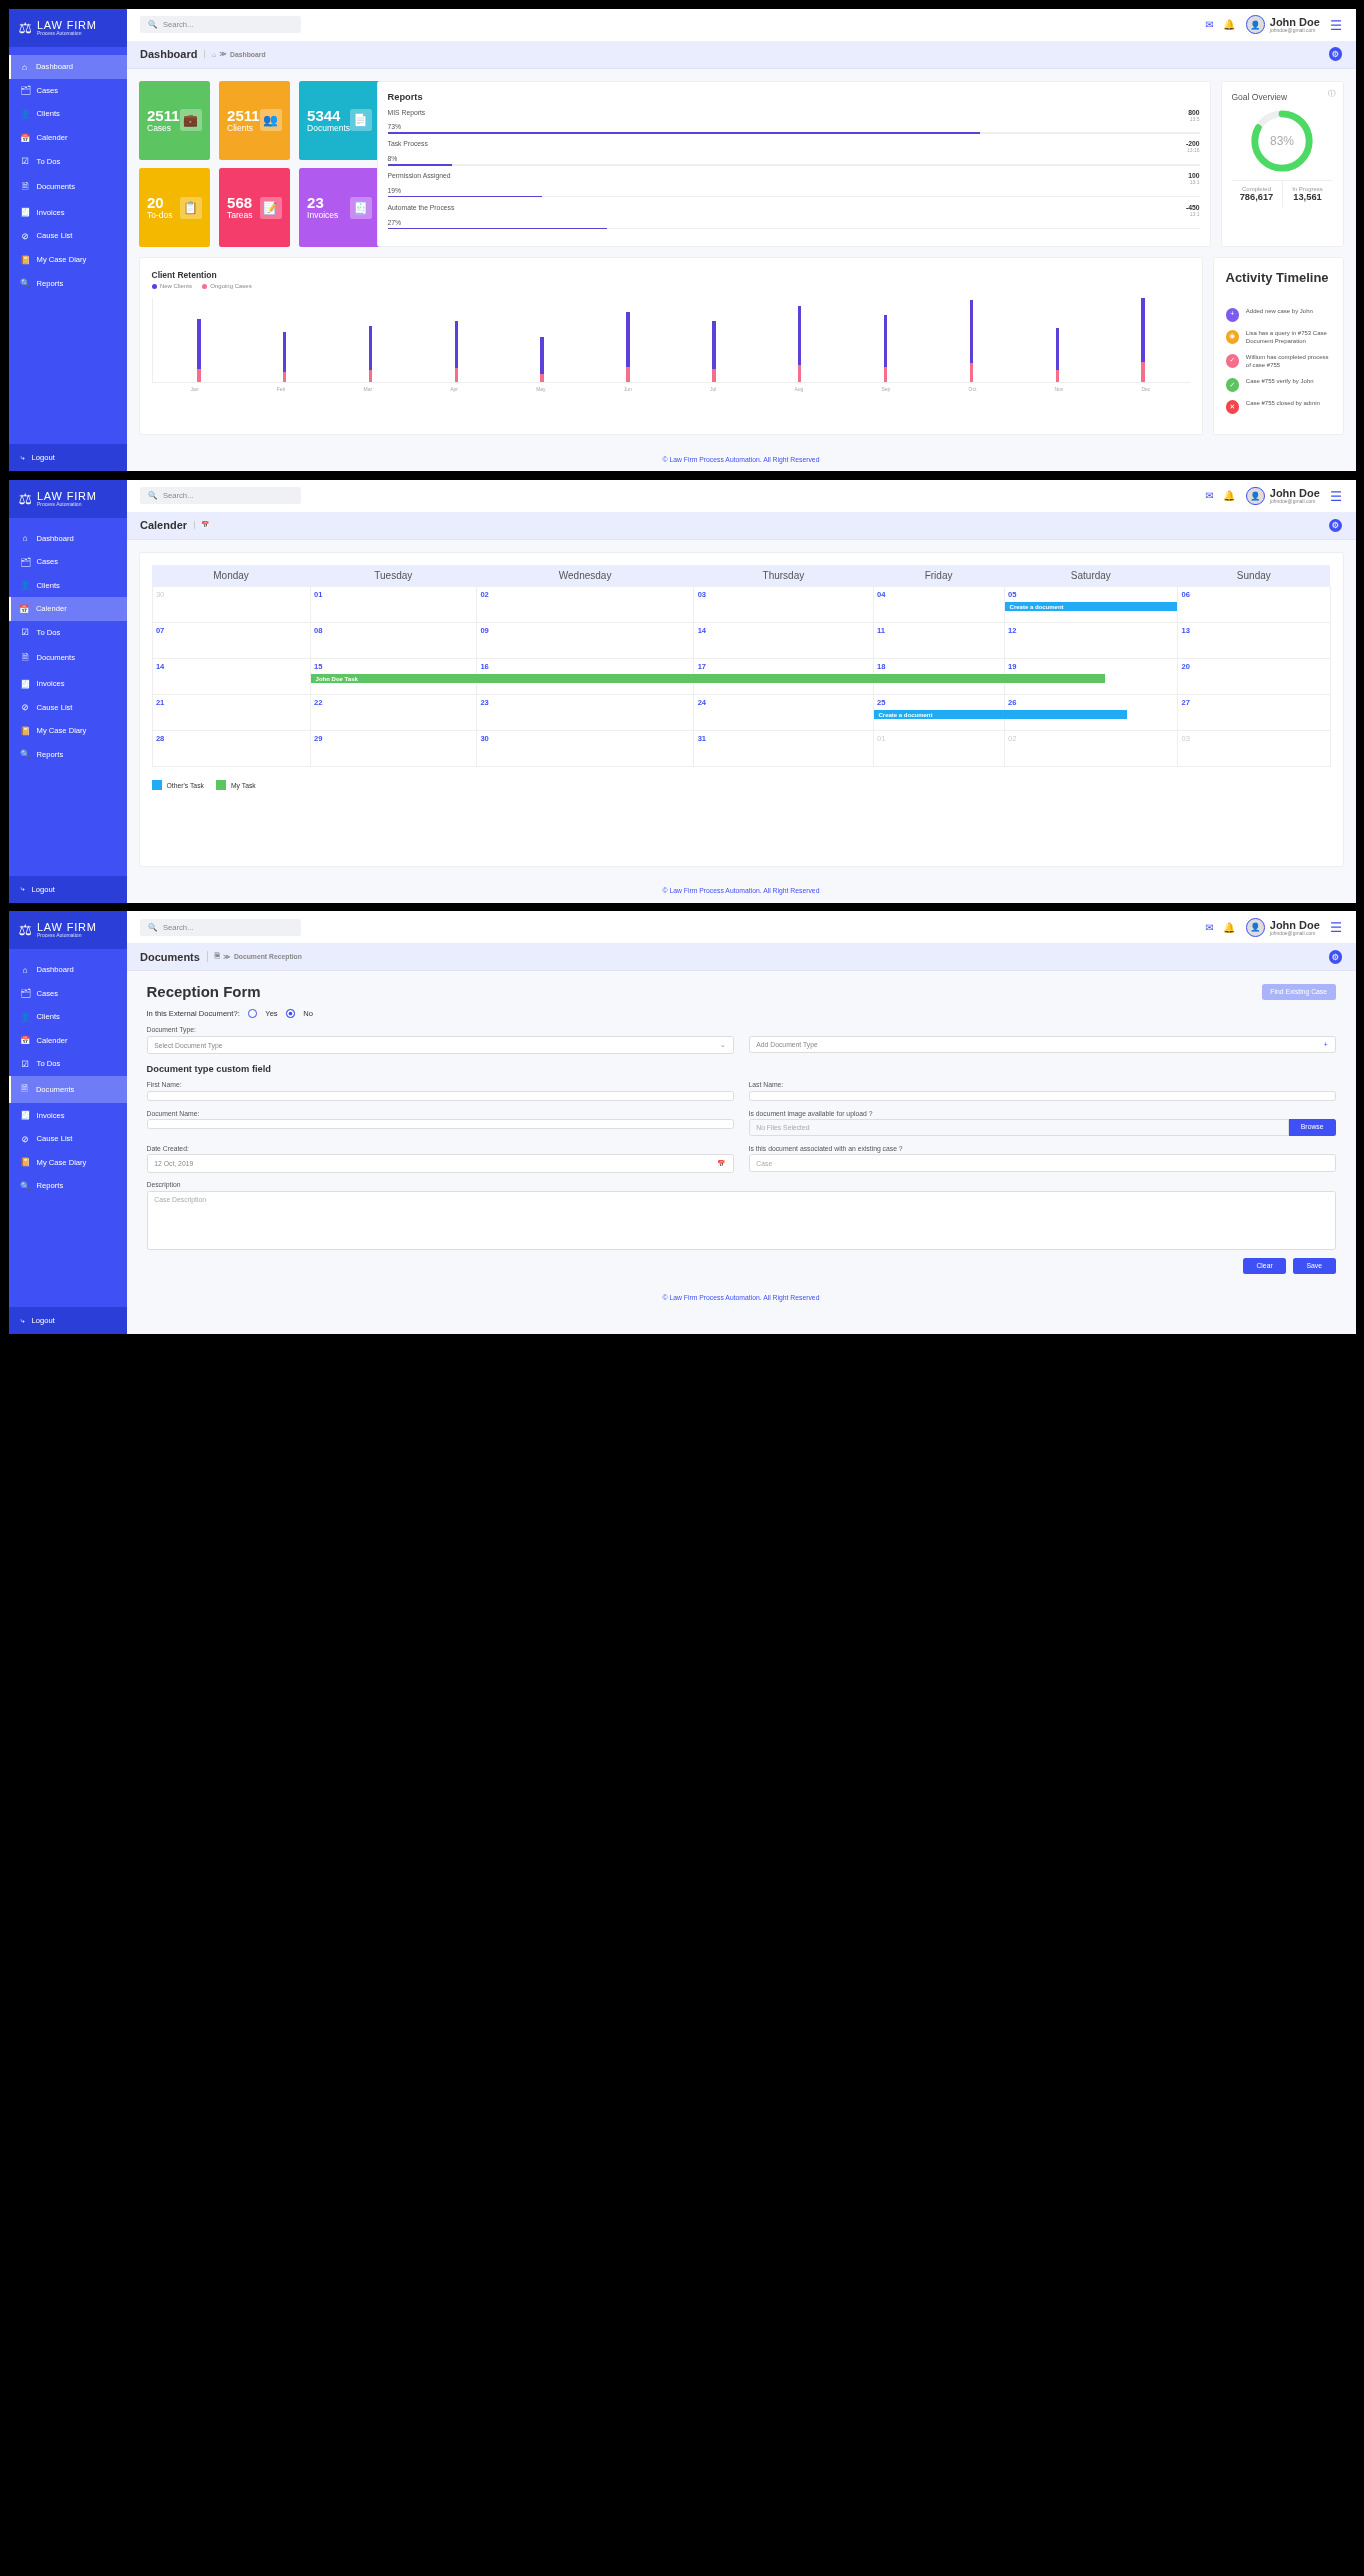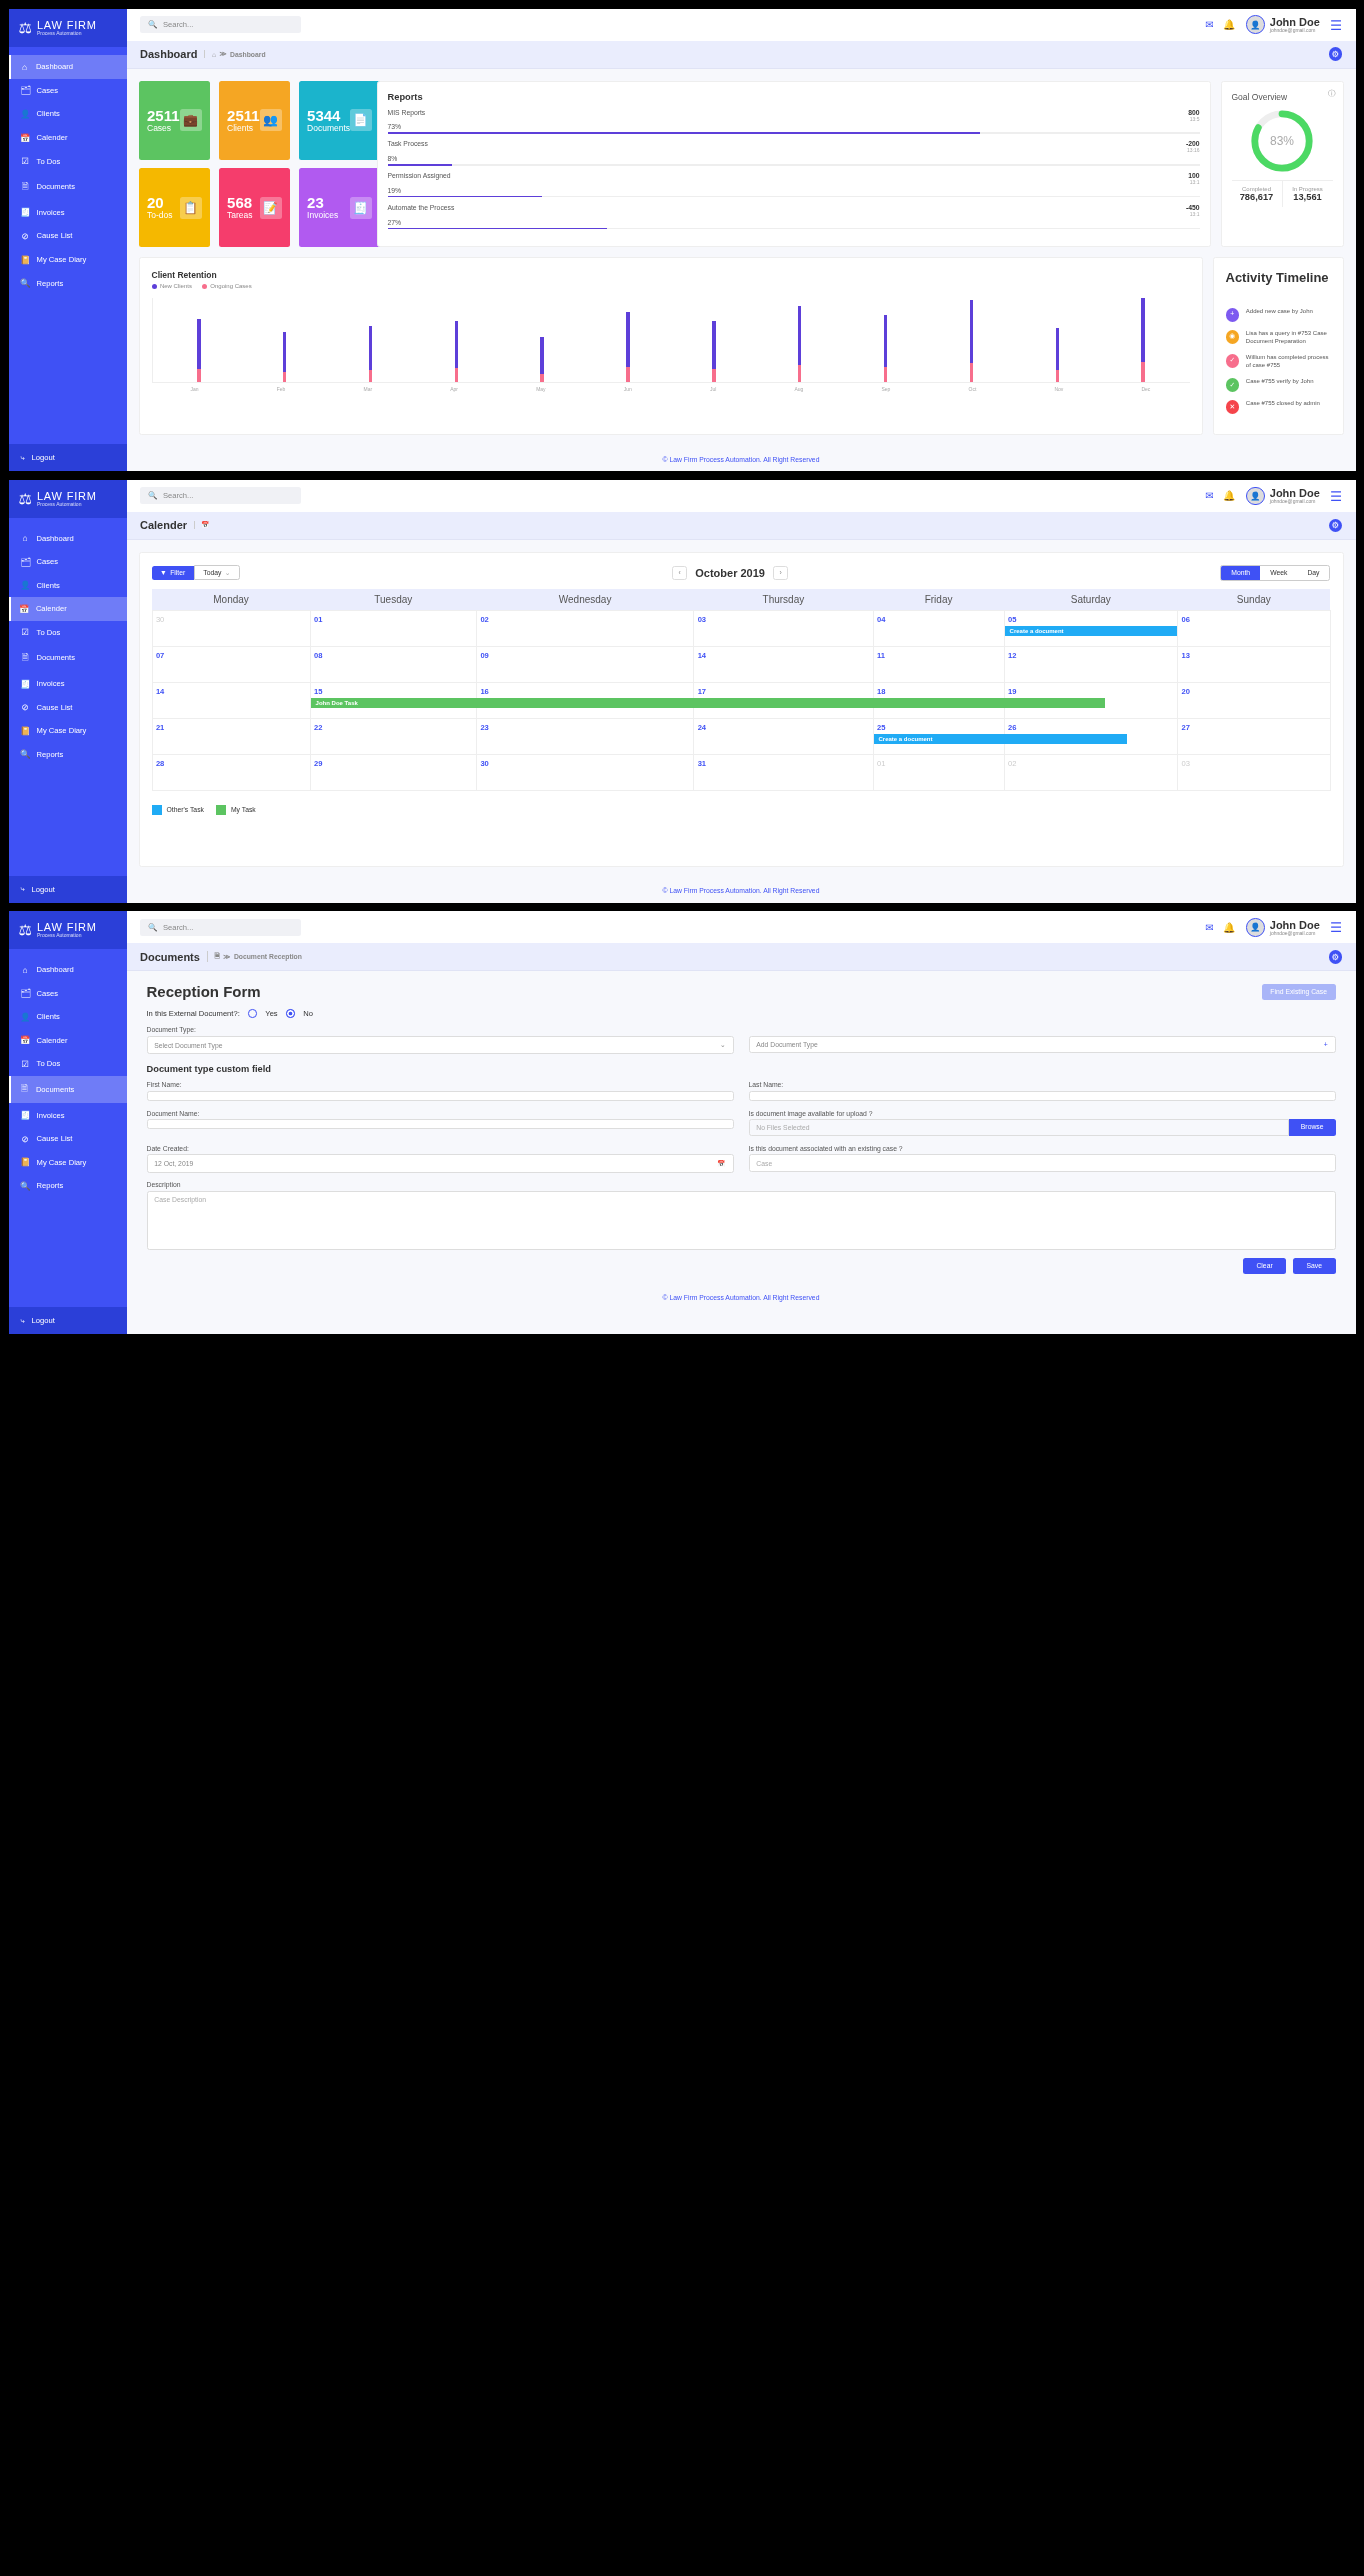--- a/index.html
+++ b/index.html
@@ -531,42 +531,20 @@
           <span>Calender</span>
         <span class="breadcrumb">
             <span style="color:#3f51f5">📅</span>
           </span>
       </div>
       <div class="gear">
           <span>⚙</span>
         </div>
     </div>
     <div class="content" style="background:#fff;margin:12px;border:0.8px solid #eee;border-radius:2.5px">
-      <div class="cal-bar">
-        <div class="cal-filter">
-          <div class="filter-btn">
-              <span>▼</span>
-              <span>Filter</span>
-            </div>
-          <div class="today-btn">
-              <span>Today</span>
-              <span style="color:#aaa">⌄</span>
-            </div>
-        </div>
-        <div class="cal-nav-wrap">
-          <div class="cal-nav">‹</div>
-          <div class="cal-title">October 2019</div>
-          <div class="cal-nav">›</div>
-        </div>
-        <div class="view-toggle">
-          <div class="view-btn active">Month</div>
-          <div class="view-btn">Week</div>
-          <div class="view-btn">Day</div>
-        </div>
-      </div>
       <table class="calendar">
         <thead>
             <tr id="cal-head">
               <th>Monday</th>
               <th>Tuesday</th>
               <th>Wednesday</th>
               <th>Thursday</th>
               <th>Friday</th>
               <th>Saturday</th>
               <th>Sunday</th>

